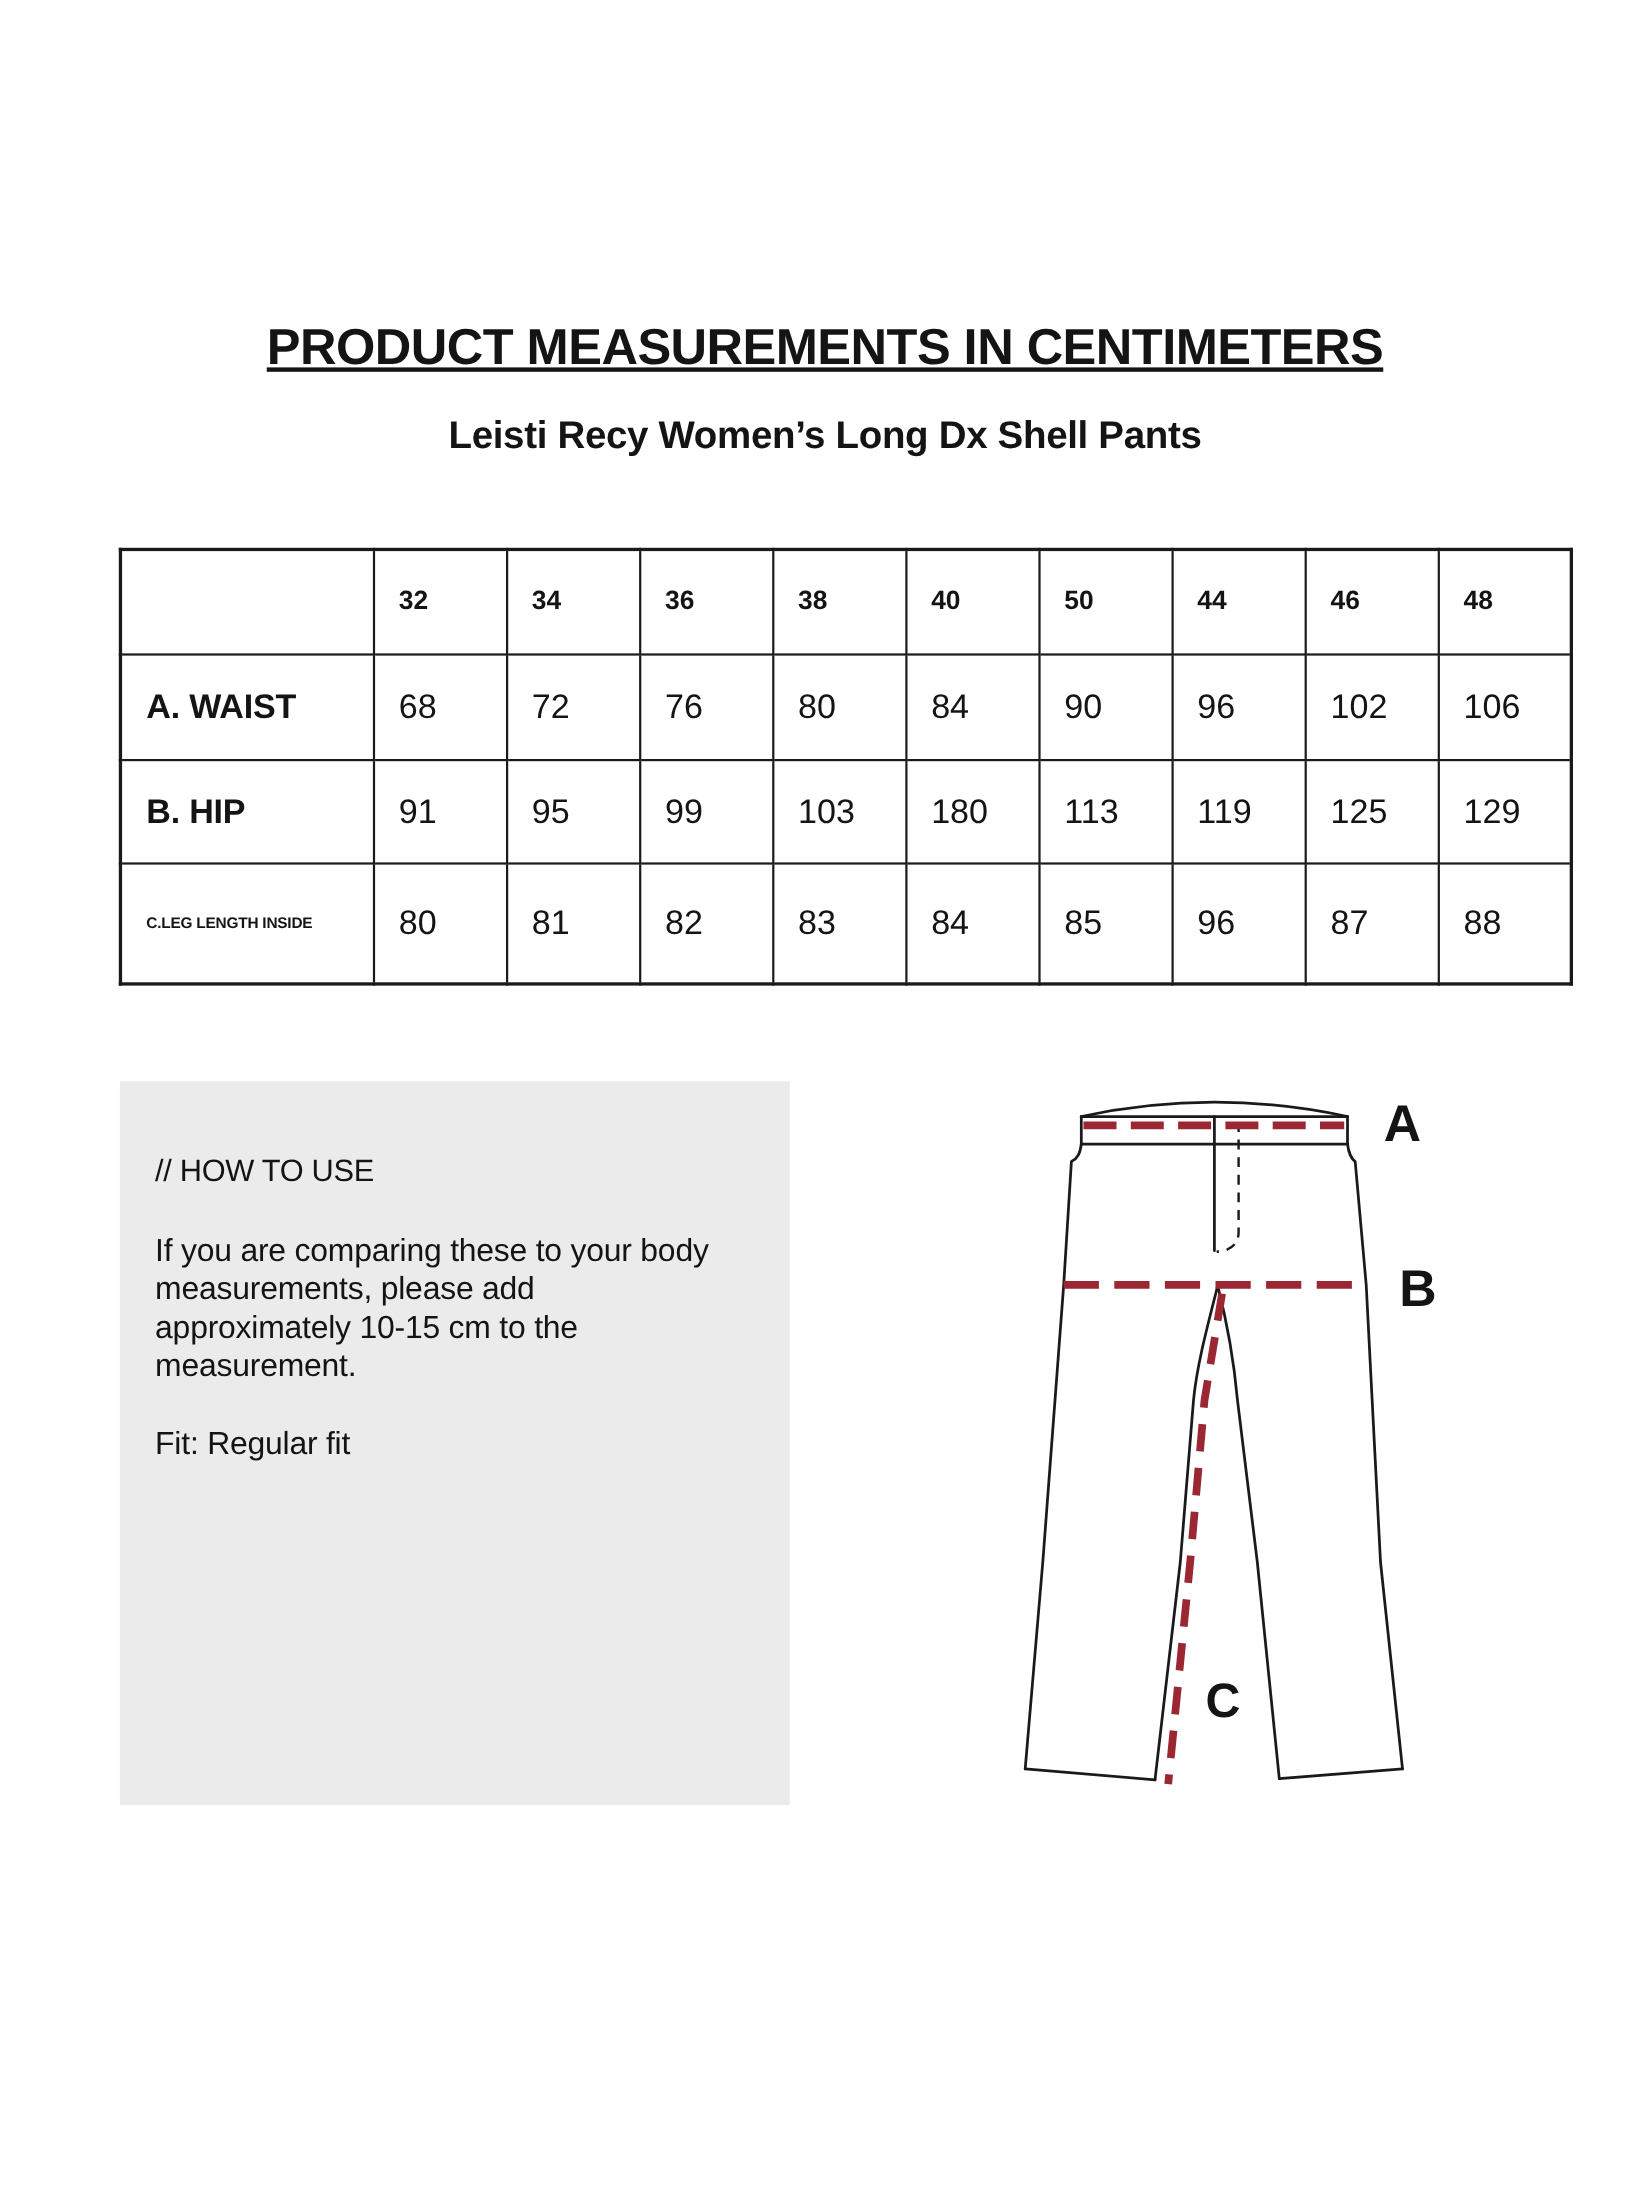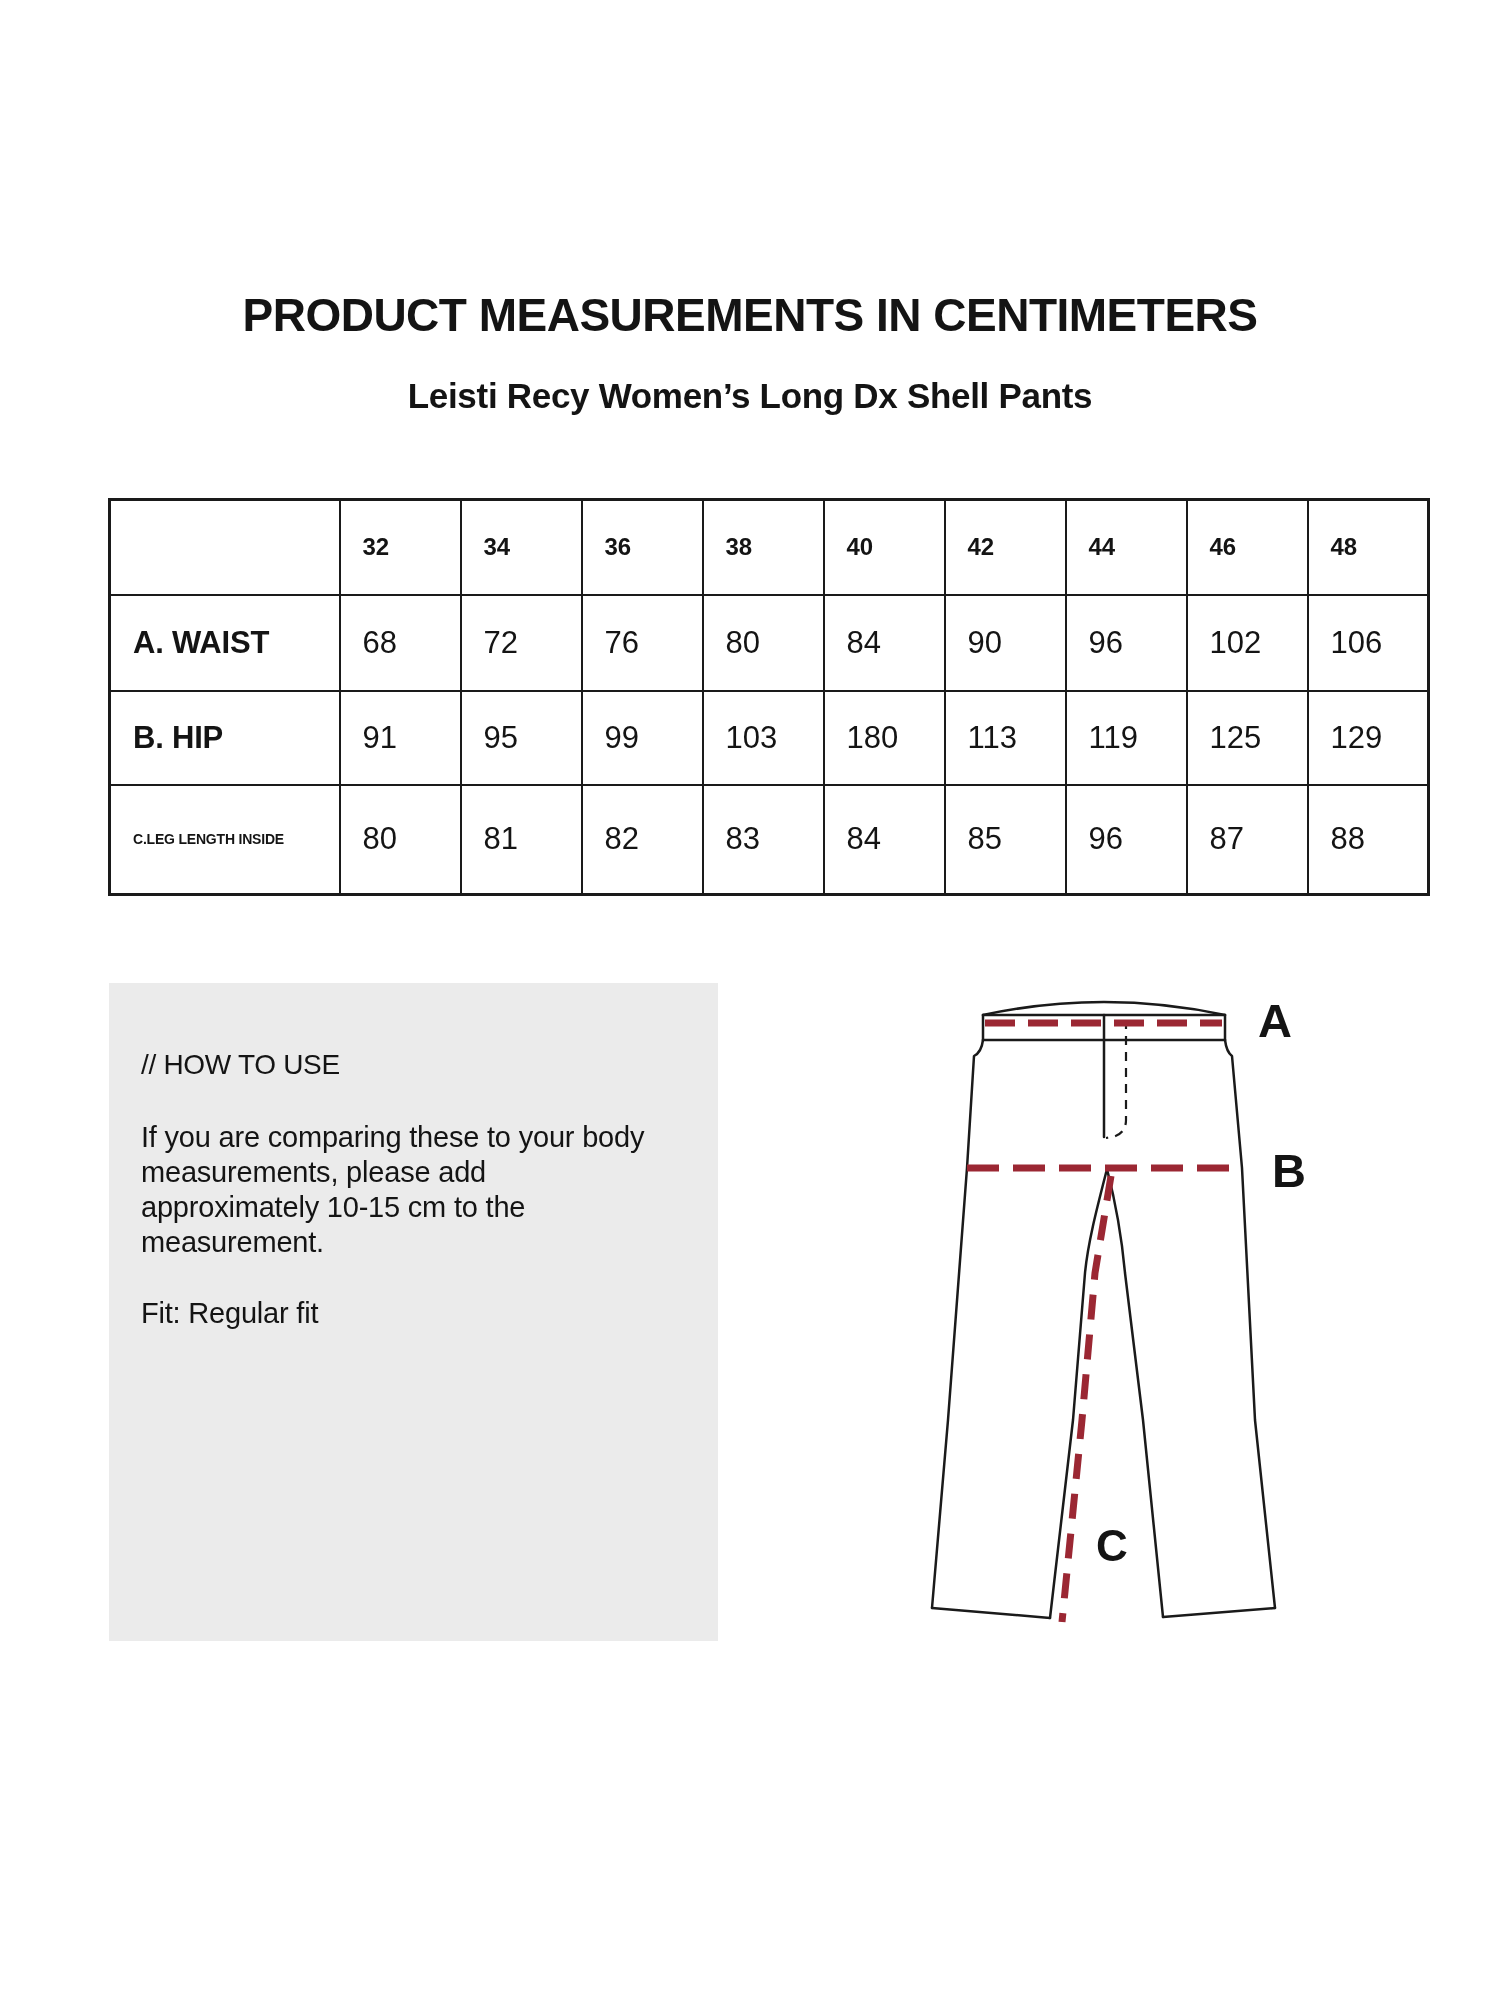--- a/index.html
+++ b/index.html
@@ -8,21 +8,21 @@
     --text:#141414;
     --line:#1a1a1a;
   }
   html,body{margin:0;padding:0;background:#fff;}
   .page{
     position:relative;width:1500px;height:2000px;background:#fff;
     font-family:"Liberation Sans", sans-serif;color:var(--text);overflow:hidden;
   }
   .title{
     position:absolute;top:288px;left:0;width:1500px;text-align:center;
-    font-size:46px;font-weight:bold;letter-spacing:-0.5px;margin:0;
+    font-size:46px;font-weight:bold;letter-spacing:-0.5px;margin:0;text-decoration:underline;
   }
   .subtitle{
     position:absolute;top:376px;left:0;width:1500px;text-align:center;
     font-size:35px;font-weight:bold;letter-spacing:-0.3px;margin:0;
   }
   table.meas{
     position:absolute;left:108px;top:498px;width:1322px;
     border-collapse:collapse;table-layout:fixed;
     border:3px solid var(--line);
   }
@@ -85,21 +85,21 @@
         <col>
     </colgroup>
     <tbody>
       <tr class="r-head">
         <td></td>
         <td>32</td>
         <td>34</td>
         <td>36</td>
         <td>38</td>
         <td>40</td>
-        <td>42</td>
+        <td>50</td>
         <td>44</td>
         <td>46</td>
         <td>48</td>
       </tr>
       <tr class="r-waist">
         <td class="rowlabel">A. WAIST</td>
         <td>68</td>
         <td>72</td>
         <td>76</td>
         <td>80</td>

